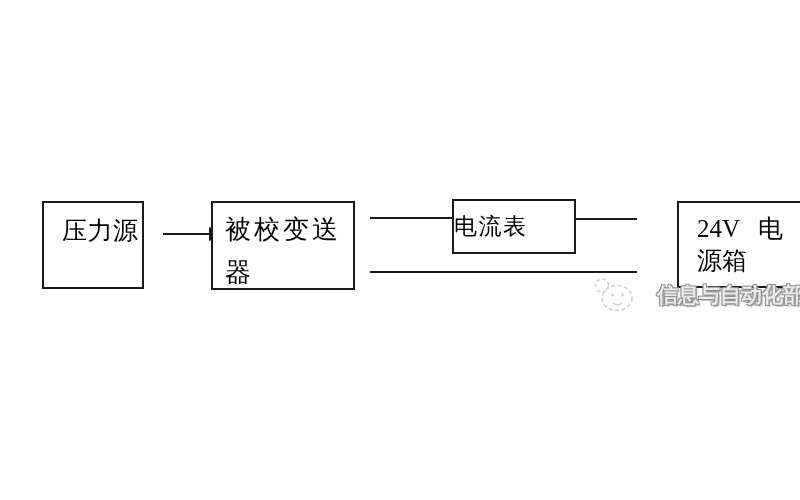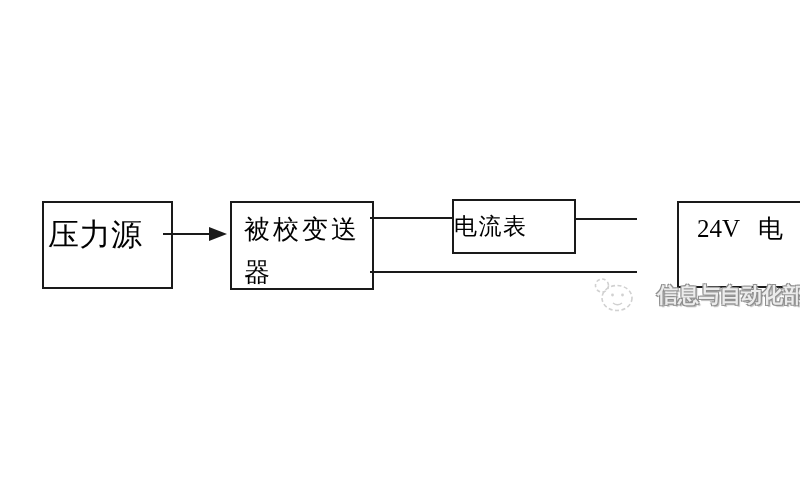--- a/index.html
+++ b/index.html
@@ -17,27 +17,27 @@
     color: #000000;
   }
   .node {
     position: absolute;
     box-sizing: border-box;
     border: 2px solid #1a1a1a;
     background: #ffffff;
     color: #000000;
   }
   .node-pressure {
-    left: 42px; top: 201px; width: 131px; height: 88px;
-    font-size: 31px;
-    padding: 11px 0 0 4px;
+    left: 42px; top: 201px; width: 102px; height: 88px;
+    font-size: 25px;
+    padding: 11px 0 0 18px;
     letter-spacing: 0.5px;
   }
   .node-transmitter {
-    left: 230px; top: 201px; width: 144px; height: 89px;
+    left: 211px; top: 201px; width: 144px; height: 89px;
     font-size: 26px;
     padding: 5px 0 0 12px;
     letter-spacing: 3px;
     line-height: 43px;
   }
   .node-ammeter {
     left: 452px; top: 199px; width: 124px; height: 55px;
     font-size: 23px;
     letter-spacing: 1.5px;
     display: flex;
@@ -117,20 +117,21 @@
 
   <div class="node node-ammeter">
     <span>电流表</span>
   </div>
 
   <div class="node node-power">
     <div class="power-line1">
       <span>24V</span>
       <span>电</span>
     </div>
+    <div>源箱</div>
   </div>
 
   <div class="watermark">
     <svg class="wm-logo" width="48" height="38" viewBox="0 0 48 38" fill="none" xmlns="http://www.w3.org/2000/svg">
       <ellipse cx="27" cy="22" rx="15" ry="12.5" stroke="#c9c9c9" stroke-width="1.6" stroke-dasharray="4 2.5" fill="none"></ellipse>
       <circle cx="12" cy="9.5" r="6.5" stroke="#c9c9c9" stroke-width="1.6" stroke-dasharray="3.5 2.5" fill="none"></circle>
       <circle cx="22.5" cy="19" r="1.4" fill="#c9c9c9"></circle>
       <circle cx="32.5" cy="19" r="1.4" fill="#c9c9c9"></circle>
       <path d="M23 27 q4.5 3.5 9 0" stroke="#c9c9c9" stroke-width="1.4" fill="none"></path>
     </svg>

